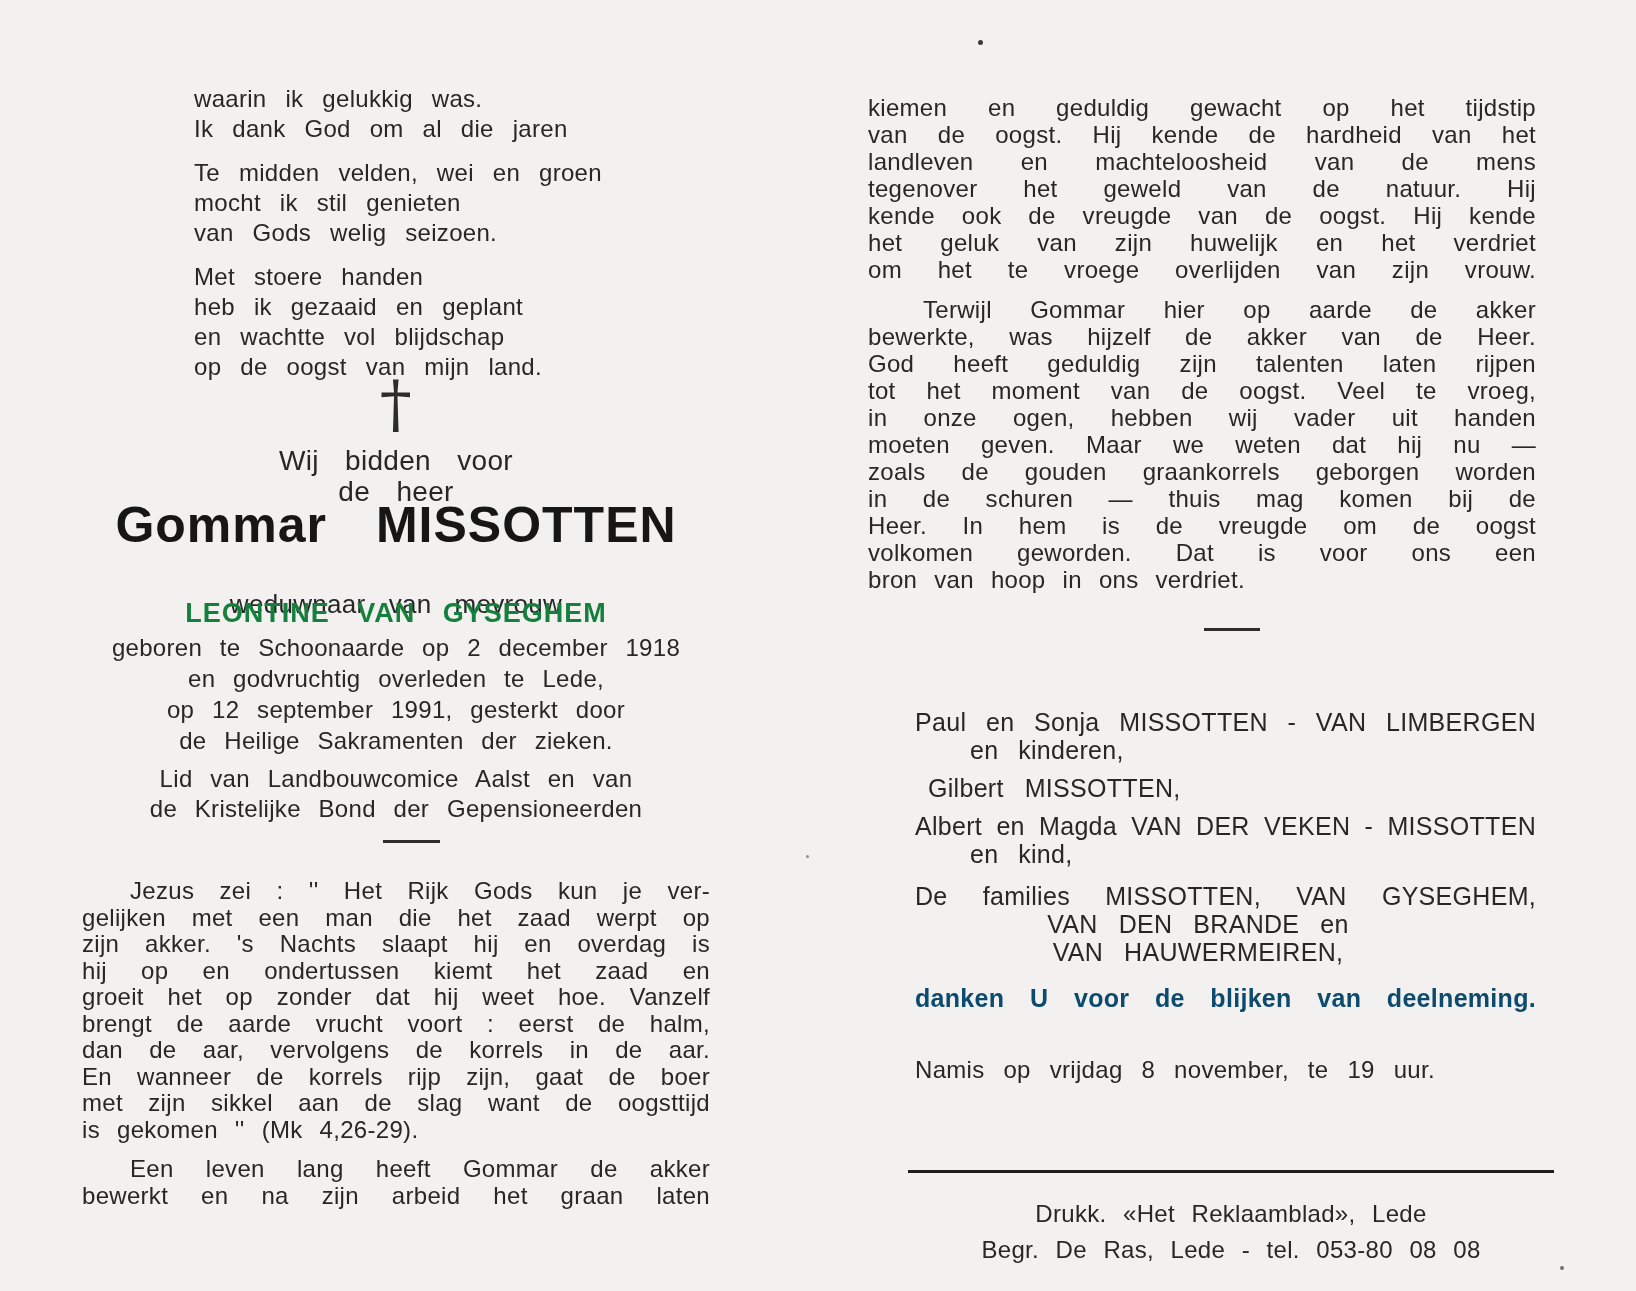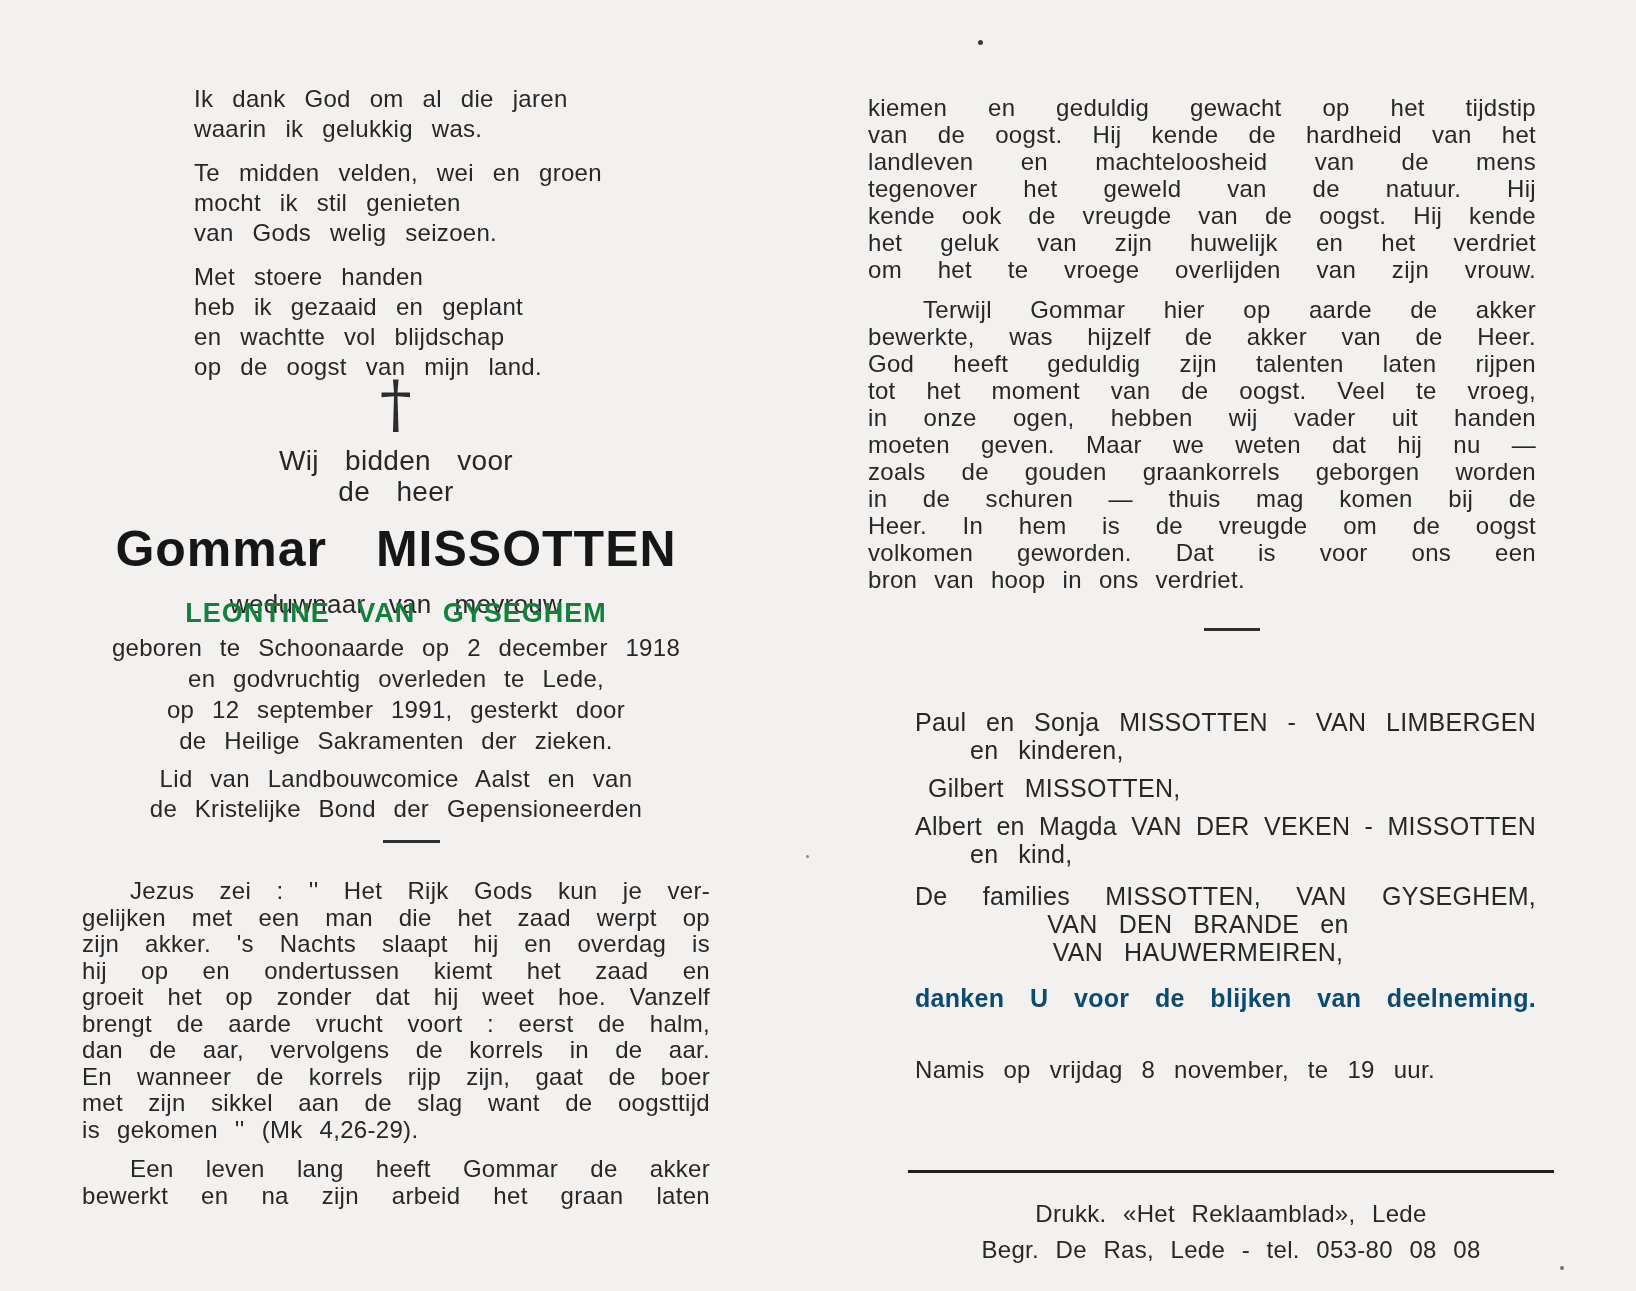--- a/index.html
+++ b/index.html
@@ -20,21 +20,21 @@
   .jl{white-space:normal;text-align:justify;text-align-last:justify;word-spacing:0.28em;}
   .pl{word-spacing:0.42em;}
   .center{text-align:center;}
   
   .poem{top:84px;left:112px;width:516px;}
   .poem .line{line-height:30px;word-spacing:0.5em;}
   .stanza{margin-bottom:14px;}
   .cross{top:372px;text-align:center;font-family:"DejaVu Serif",serif;font-size:64px;line-height:64px;color:#2c2c2c;}
   .invocation{top:445px;}
   .invocation .line{font-size:28px;line-height:31px;word-spacing:0.65em;}
-  .name{top:498px;text-align:center;font-size:50px;line-height:54px;font-weight:700;color:#161616;word-spacing:34px;letter-spacing:1px;white-space:nowrap;margin-top:24px;}
+  .name{top:498px;text-align:center;font-size:50px;line-height:54px;font-weight:700;color:#161616;word-spacing:34px;letter-spacing:1px;white-space:nowrap;}
   .widow{top:568px;font-size:26px;line-height:28px;word-spacing:0.6em;margin-top:22px;}
   .spouse{top:598px;font-size:27px;line-height:30px;font-weight:700;word-spacing:0.7em;letter-spacing:1px;color:#15803d;}
   .vitals{top:632px;}
   .vitals .line{line-height:31px;word-spacing:0.45em;}
   .membership{top:764px;}
   .membership .line{line-height:30px;word-spacing:0.45em;}
   .divider{position:absolute;height:3px;background:#2e2e2e;}
   .div-left{left:383px;top:840px;width:57px;}
   .div-right{left:1204px;top:628px;width:56px;}
   .gospel{top:878px;}
@@ -70,22 +70,22 @@
 
 <div class="card">
   <div class="speck speck1"></div>
   <div class="speck speck2"></div>
   <div class="speck speck3"></div>
 
   <section class="col left-col">
 
     <div class="blk poem">
       <div class="stanza">
+        <div class="line">waarin ik gelukkig was.</div>
         <div class="line">Ik dank God om al die jaren</div>
-        <div class="line">waarin ik gelukkig was.</div>
       </div>
       <div class="stanza">
         <div class="line">Te midden velden, wei en groen</div>
         <div class="line">mocht ik stil genieten</div>
         <div class="line">van Gods welig seizoen.</div>
       </div>
       <div class="stanza">
         <div class="line">Met stoere handen</div>
         <div class="line">heb ik gezaaid en geplant</div>
         <div class="line">en wachtte vol blijdschap</div>

